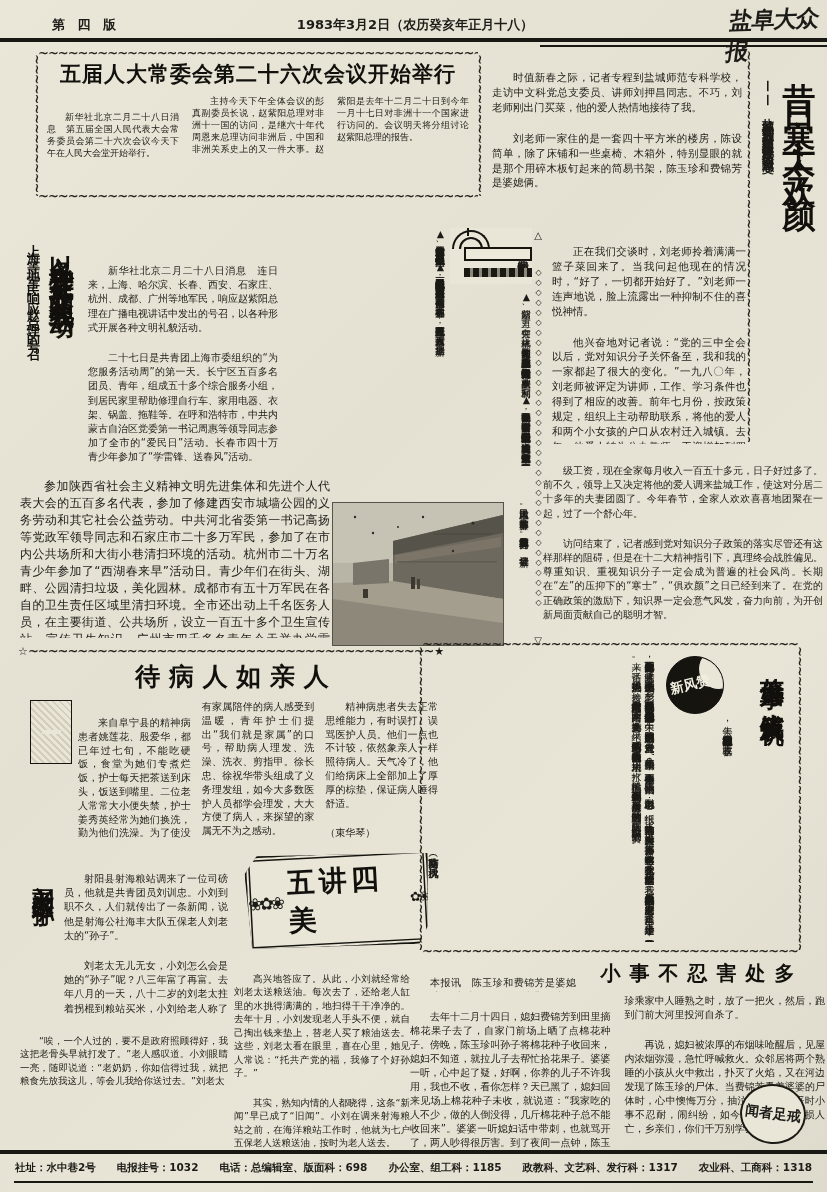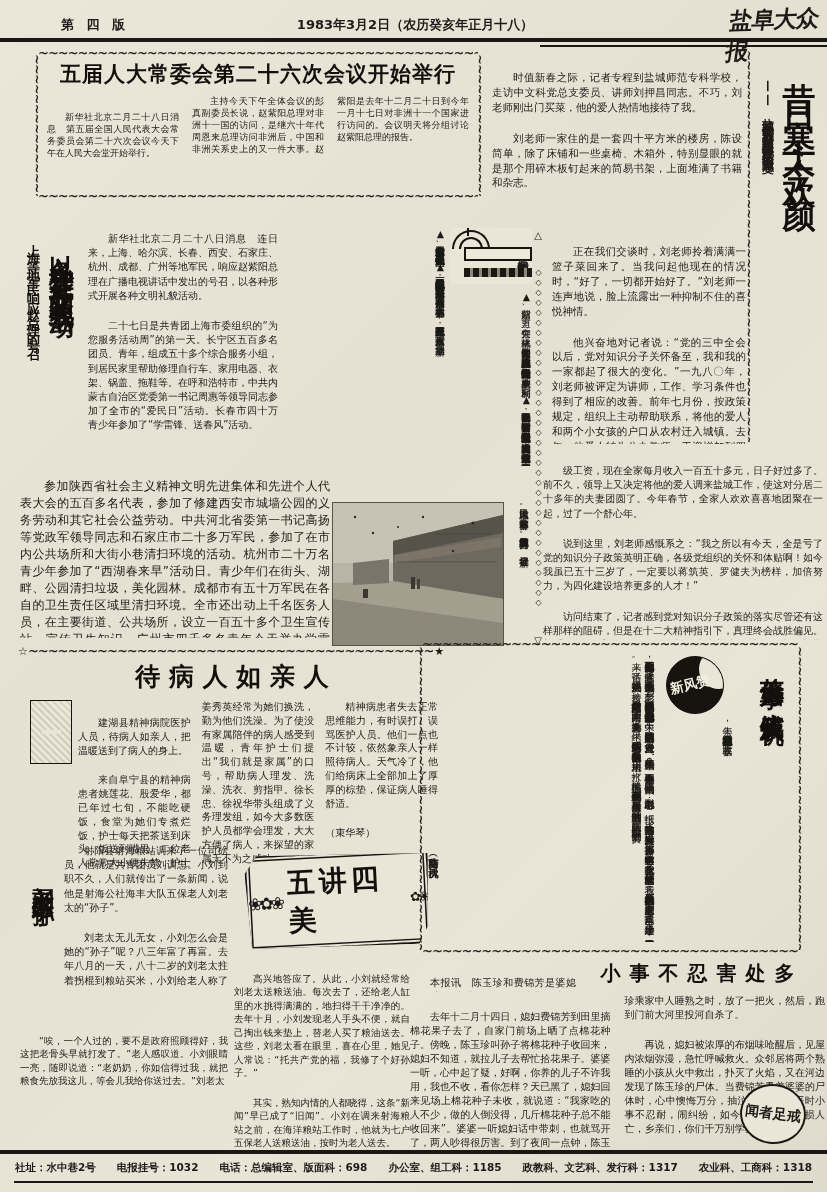--- a/index.html
+++ b/index.html
@@ -21,51 +21,51 @@
   .stamp{border:2.5px solid #1a1913;border-radius:50%;background:#e9e5d7;
          display:flex;align-items:center;justify-content:center;font-weight:bold;}
   .chain-fill{writing-mode:vertical-rl;font-size:8px;letter-spacing:1px;line-height:10px;
               overflow:hidden;color:#23221c;text-align:center;}
 </style>
 </head>
 <body>
 
 <div id="page">
 
-  <div class="abs" style="left:52px;top:16px;font-size:13px;font-weight:bold;letter-spacing:4px;margin-left:9px;">第 四 版</div>
+  <div class="abs" style="left:52px;top:16px;font-size:13px;font-weight:bold;letter-spacing:4px;">第 四 版</div>
   <div class="abs" style="left:230px;top:16px;width:370px;text-align:center;font-size:13px;font-weight:bold;">1983年3月2日（农历癸亥年正月十八）</div>
   <div class="abs" style="left:728px;top:4px;width:95px;font-size:23px;font-weight:bold;
        font-family:'DejaVu Serif',serif;transform:skewX(-10deg) rotate(-2deg);letter-spacing:-1px;">盐阜大众报</div>
   <div class="abs" style="left:0;top:38px;width:827px;height:4px;background:#191812;"></div>
   <div class="abs" style="left:540px;top:45px;width:287px;height:2px;background:#191812;"></div>
 
   <div class="boxed" style="left:34px;top:50px;width:448px;height:150px;">
     <div class="wavy-h abs wavy" style="left:4px;right:4px;top:-1px;">~~~~~~~~~~~~~~~~~~~~~~~~~~~~~~~~~~~~~~~~~~~~~~~~~~~~~~~~~~~~~~~~~~~~~~~~~~~~~~~~~~~~~~~~~~~~~~~~~~~~~~~~~~~~~~~~~~~~~~~~~~~~~~~~~~~~~~~~~~~~~~~~~~~~~~~~~~~~~~~~~~~~~~~~~~~~~~~~~~~~</div>
     <div class="wavy-h abs wavy" style="left:4px;right:4px;bottom:-1px;">~~~~~~~~~~~~~~~~~~~~~~~~~~~~~~~~~~~~~~~~~~~~~~~~~~~~~~~~~~~~~~~~~~~~~~~~~~~~~~~~~~~~~~~~~~~~~~~~~~~~~~~~~~~~~~~~~~~~~~~~~~~~~~~~~~~~~~~~~~~~~~~~~~~~~~~~~~~~~~~~~~~~~~~~~~~~~~~~~~~~</div>
     <div class="wavy-v abs wavy" style="left:-2px;top:4px;bottom:4px;">~~~~~~~~~~~~~~~~~~~~~~~~~~~~~~~~~~~~~~~~~~~~~~~~~~~~~~~~~~~~~~~~~~~~~~~~~~~~~~~~~~~~~~~~~~~~~~~~~~~~~~~~~~~~~~~~~~~~~~~~~~~~~~~~~~~~~~~~~~~~~~~~~~~~~~~~~~~~~~~~~~~~~~~~~~~~~~~~~~~~</div>
     <div class="wavy-v abs wavy" style="right:-2px;top:4px;bottom:4px;">~~~~~~~~~~~~~~~~~~~~~~~~~~~~~~~~~~~~~~~~~~~~~~~~~~~~~~~~~~~~~~~~~~~~~~~~~~~~~~~~~~~~~~~~~~~~~~~~~~~~~~~~~~~~~~~~~~~~~~~~~~~~~~~~~~~~~~~~~~~~~~~~~~~~~~~~~~~~~~~~~~~~~~~~~~~~~~~~~~~~</div>
     <div class="abs" style="left:12px;top:10px;width:424px;text-align:center;font-size:21px;font-weight:bold;letter-spacing:1px;color:#11100c;">五届人大常委会第二十六次会议开始举行</div>
     <div class="abs jtext" style="left:13px;top:46px;width:422px;height:96px;column-count:3;column-gap:13px;font-size:9px;line-height:1.32;">
       <p>新华社北京二月二十八日消息　第五届全国人民代表大会常务委员会第二十六次会议今天下午在人民大会堂开始举行。</p>
       <p>主持今天下午全体会议的彭真副委员长说，赵紫阳总理对非洲十一国的访问，是继六十年代周恩来总理访问非洲后，中国和非洲关系史上的又一件大事。赵紫阳是去年十二月二十日到今年一月十七日对非洲十一个国家进行访问的。会议明天将分组讨论赵紫阳总理的报告。</p>
     </div>
   </div>
 
   <div class="abs jtext" style="left:492px;top:54px;width:250px;height:172px;font-size:10.5px;">
     <p>时值新春之际，记者专程到盐城师范专科学校，走访中文科党总支委员、讲师刘押昌同志。不巧，刘老师刚出门买菜，他的爱人热情地接待了我。</p>
-    <p>刘老师一家住的是一套四十平方米的楼房，陈设简单，除了床铺和一些桌椅、木箱外，特别显眼的就是那个用碎木板钉起来的简易书架，上面堆满了书籍和杂志。</p>
+    <p>刘老师一家住的是一套四十平方米的楼房，陈设简单，除了床铺和一些桌椅、木箱外，特别显眼的就是那个用碎木板钉起来的简易书架，陈玉珍和费锦芳是婆媳俩。</p>
   </div>
 
   <div class="wavy-v abs wavy" style="left:744px;top:50px;height:392px;">~~~~~~~~~~~~~~~~~~~~~~~~~~~~~~~~~~~~~~~~~~~~~~~~~~~~~~~~~~~~~~~~~~~~~~~~~~~~~~~~~~~~~~~~~~~~~~~~~~~~~~~~~~~~~~~~~~~~~~~~~~~~~~~~~~~~~~~~~~~~~~~~~~~~~~~~~~~~~~~~~~~~~~~~~~~~~~~~~~~~</div>
   <div class="abs vheadline" style="left:779px;top:56px;height:386px;width:42px;font-size:33px;letter-spacing:19px;">昔日寒士今欢颜</div>
   <div class="abs vtext" style="left:752px;top:80px;height:356px;width:24px;font-size:12px;font-weight:bold;letter-spacing:2px;">——盐城师专讲师刘押昌对落实知识分子政策的切身感受</div>
 
   <div class="abs vheadline" style="left:22px;top:234px;height:302px;width:20px;font-size:13px;letter-spacing:8px;">上海等地军民响应赵总理的号召</div>
   <div class="abs vheadline" style="left:42px;top:234px;height:406px;width:36px;font-size:25px;letter-spacing:5px;">以各种形式开展文明礼貌活动</div>
-  <div class="abs jtext" style="left:88px;top:216px;width:190px;height:228px;font-size:10px;">
+  <div class="abs jtext" style="left:88px;top:248px;width:190px;height:228px;font-size:10px;">
     <p>新华社北京二月二十八日消息　连日来，上海、哈尔滨、长春、西安、石家庄、杭州、成都、广州等地军民，响应赵紫阳总理在广播电视讲话中发出的号召，以各种形式开展各种文明礼貌活动。</p>
     <p>二十七日是共青团上海市委组织的“为您服务活动周”的第一天。长宁区五百多名团员、青年，组成五十多个综合服务小组，到居民家里帮助修理自行车、家用电器、衣架、锅盖、拖鞋等。在呼和浩特市，中共内蒙古自治区党委第一书记周惠等领导同志参加了全市的“爱民日”活动。长春市四十万青少年参加了“学雷锋、送春风”活动。</p>
   </div>
   <div class="abs jtext" style="left:20px;top:462px;width:310px;height:176px;font-size:12px;">
     <p>参加陕西省社会主义精神文明先进集体和先进个人代表大会的五百多名代表，参加了修建西安市城墙公园的义务劳动和其它社会公益劳动。中共河北省委第一书记高扬等党政军领导同志和石家庄市二十多万军民，参加了在市内公共场所和大街小巷清扫环境的活动。杭州市二十万名青少年参加了“西湖春来早”活动日。青少年们在街头、湖畔、公园清扫垃圾，美化园林。成都市有五十万军民在各自的卫生责任区域里清扫环境。全市还出动上千名医务人员，在主要街道、公共场所，设立一百五十多个卫生宣传站，宣传卫生知识。广州市四千多名青年今天举办学雷锋、树新风、利民便民服务集市。他们在市内分设六百多个服务点，义务或半价为群众理发、裁剪衣服，修理自行车、家用电器、摩托车、钟表以及上门修理水龙头、安装电灯等。</p>
   </div>
 
   <div class="abs vtext" style="left:280px;top:228px;width:252px;height:238px;font-size:9.5px;line-height:1.28;">
     <span style="display:inline-block;width:82px;height:56px;vertical-align:top;position:relative;margin:0 0 4px 4px;background:#e9e5d7;">
       <span class="abs" style="left:2px;top:2px;width:34px;height:17px;border:2px solid #15140f;border-bottom:none;border-radius:34px 34px 0 0;"></span>
@@ -111,44 +111,42 @@
       <circle cx="22" cy="14" r="1.2" fill="#2e2c26"></circle>
         <circle cx="65" cy="24" r="1" fill="#2e2c26"></circle>
       <rect x="100" y="30" width="60" height="2" fill="#4c4940" opacity="0.6"></rect>
       <rect x="64" y="58" width="100" height="1.5" fill="#55514a" opacity="0.6"></rect>
     </svg>
   </div>
   <div class="abs vtext" style="left:504px;top:502px;width:26px;height:142px;font-size:9.5px;line-height:1.25;">人民城市人民建。齐齐哈尔市换新颜——这是黑龙江齐齐哈尔造纸厂门前的自建马路。　新华社记者摄</div>
 
   <div class="abs jtext" style="left:543px;top:448px;width:280px;height:192px;font-size:10px;">
     <p>级工资，现在全家每月收入一百五十多元，日子好过多了。前不久，领导上又决定将他的爱人调来盐城工作，使这对分居二十多年的夫妻团圆了。今年春节，全家人欢欢喜喜地团聚在一起，过了一个舒心年。</p>
-    <p>说到这里，刘老师感慨系之：“我之所以有今天，全是亏了党的知识分子政策英明正确，各级党组织的关怀和体贴啊！如今我虽已五十三岁了，一定要以蒋筑英、罗健夫为榜样，加倍努力，为四化建设培养更多的人才！”</p>
     <p>访问结束了，记者感到党对知识分子政策的落实尽管还有这样那样的阻碍，但是在十二大精神指引下，真理终会战胜偏见。尊重知识、重视知识分子一定会成为普遍的社会风尚。长期在“左”的压抑下的“寒士”，“俱欢颜”之日已经到来了。在党的正确政策的激励下，知识界一定会意气风发，奋力向前，为开创新局面贡献自己的聪明才智。</p>
 
   </div>
 
   <div class="abs" style="left:18px;top:645px;width:426px;height:12px;display:flex;align-items:center;">
     <span style="font-size:11px;">☆</span>
     <span class="wavy-h wavy" style="flex:1;">~~~~~~~~~~~~~~~~~~~~~~~~~~~~~~~~~~~~~~~~~~~~~~~~~~~~~~~~~~~~~~~~~~~~~~~~~~~~~~~~~~~~~~~~~~~~~~~~~~~~~~~~~~~~~~~~~~~~~~~~~~~~~~~~~~~~~~~~~~~~~~~~~~~~~~~~~~~~~~~~~~~~~~~~~~~~~~~~~~~~</span>
     <span style="font-size:11px;">★</span>
   </div>
   <div class="abs" style="left:30px;top:660px;width:404px;text-align:center;font-size:25px;font-weight:bold;color:#11100c;">待 病 人 如 亲 人</div>
   <div class="abs" style="left:30px;top:700px;width:40px;height:62px;border:1.5px solid #15140f;
        background:repeating-linear-gradient(45deg,#e9e5d7 0 3px,#d3cebc 3px 5px);display:flex;align-items:center;justify-content:center;">
     <span class="vtext" style="font-size:15px;font-weight:bold;background:#e9e5d7;padding:2px 0;">通讯</span>
   </div>
   <div class="abs jtext" style="left:78px;top:700px;width:360px;height:172px;column-count:3;column-gap:11px;font-size:10px;line-height:1.38;">
-    <p>建湖县精神病院医护人员，待病人如亲人，把温暖送到了病人的身上。</p>
     <p>来自阜宁县的精神病患者姚莲花、殷爱华，都已年过七旬，不能吃硬饭，食堂为她们专煮烂饭，护士每天把茶送到床头，饭送到嘴里。二位老人常常大小便失禁，护士姜秀英经常为她们换洗，勤为他们洗澡。为了使没有家属陪伴的病人感受到温暖，青年护士们提出“我们就是家属”的口号，帮助病人理发、洗澡、洗衣、剪指甲。徐长忠、徐祝华带头组成了义务理发组，如今大多数医护人员都学会理发，大大方便了病人，来探望的家属无不为之感动。</p>
     <p>精神病患者失去正常思维能力，有时误打、误骂医护人员。他们一点也不计较，依然象亲人一样照待病人。天气冷了，他们给病床上全部加上了厚厚的棕垫，保证病人睡得舒适。</p>
     <p class="byline">（束华琴）</p>
   </div>
 
   <div class="abs vheadline" style="left:24px;top:868px;height:234px;width:34px;font-size:22px;letter-spacing:3px;">刘老太的好「孙子」</div>
-  <div class="abs jtext" style="left:64px;top:828px;width:164px;height:160px;font-size:10px;">
+  <div class="abs jtext" style="left:64px;top:856px;width:164px;height:160px;font-size:10px;">
     <p>射阳县射海粮站调来了一位司磅员，他就是共青团员刘训忠。小刘到职不久，人们就传出了一条新闻，说他是射海公社海丰大队五保老人刘老太的“孙子”。</p>
     <p>刘老太无儿无女，小刘怎么会是她的“孙子”呢？八三年富了再富。去年八月的一天，八十二岁的刘老太拄着拐棍到粮站买米，小刘给老人称了粮，然后试探地问道：“你老人家这么大年纪，还自己来买米……。”</p>
   </div>
   <div class="abs jtext" style="left:20px;top:1018px;width:208px;height:134px;font-size:9.5px;">
     <p>“唉，一个人过的，要不是政府照顾得好，我这把老骨头早就打发了。”老人感叹道。小刘眼睛一亮，随即说道：“老奶奶，你如信得过我，就把粮食先放我这儿，等会儿我给你送过去。”刘老太</p>
   </div>
   <div class="abs jtext" style="left:234px;top:956px;width:176px;height:198px;font-size:9.5px;">
     <p>高兴地答应了。从此，小刘就经常给刘老太送粮送油。每次去了，还给老人缸里的水挑得满满的，地扫得干干净净的。去年十月，小刘发现老人手头不便，就自己掏出钱来垫上，替老人买了粮油送去。这些，刘老太看在眼里，喜在心里，她见人常说：“托共产党的福，我修了个好孙子。”</p>
     <p>其实，熟知内情的人都晓得，这条“新闻”早已成了“旧闻”。小刘在调来射海粮站之前，在海洋粮站工作时，他就为七户五保老人送粮送油，按时为老人送去。</p>
     <p class="byline">（江仁炎）</p>

